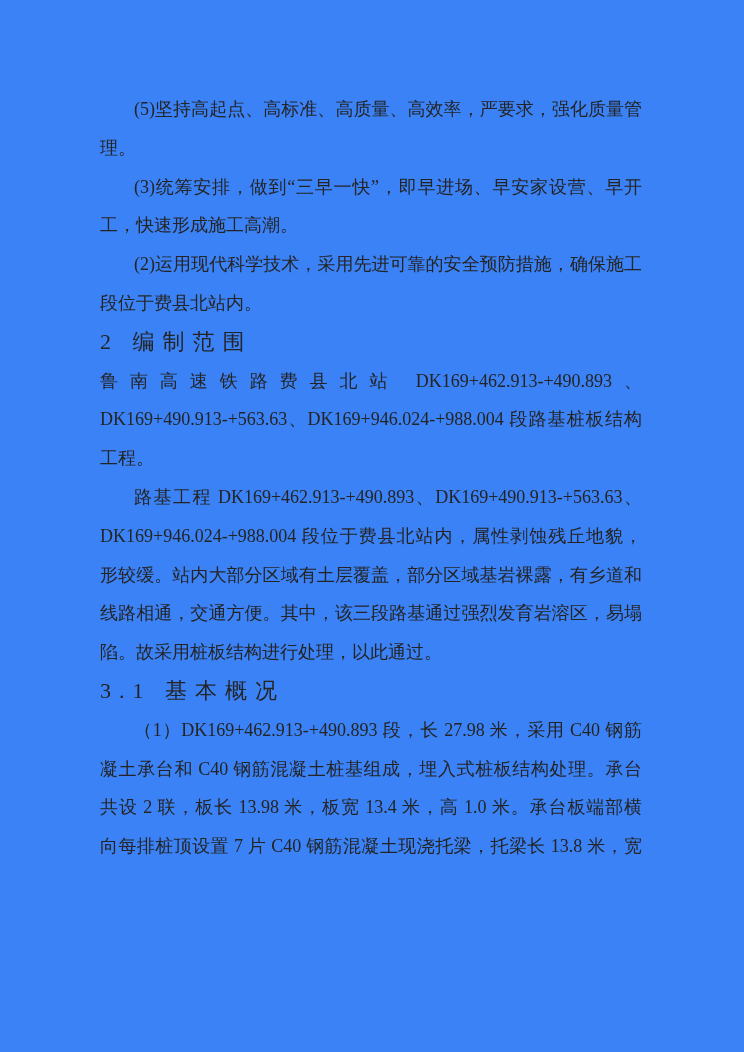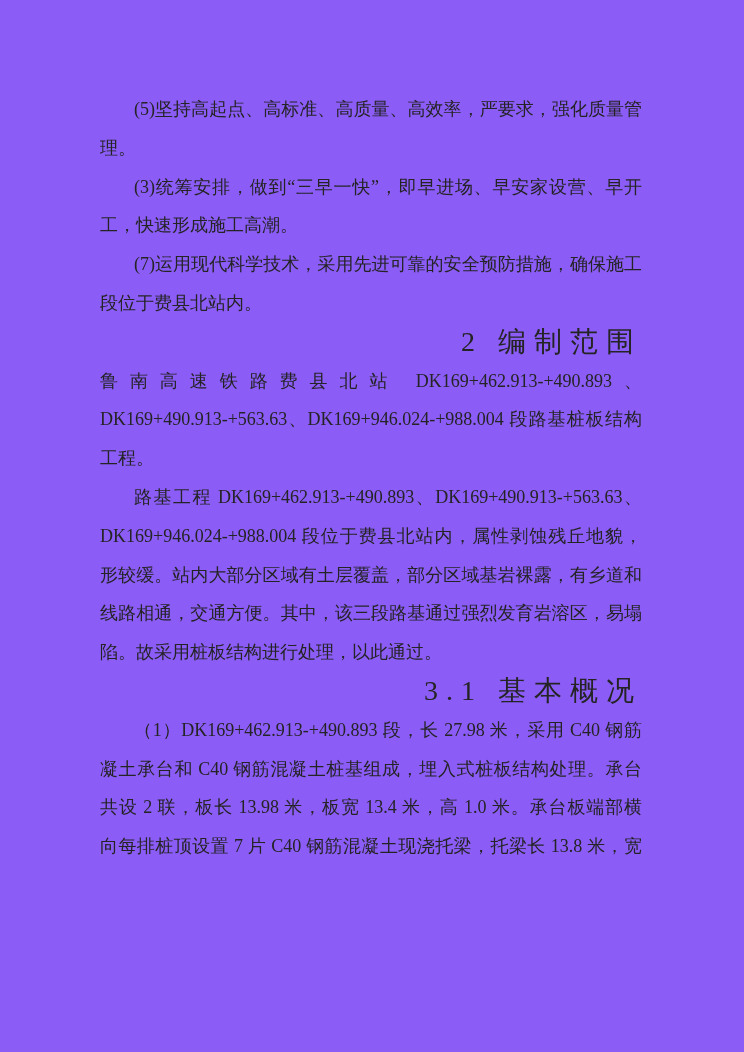--- a/index.html
+++ b/index.html
@@ -5,21 +5,21 @@
   html, body {
     margin: 0;
     padding: 0;
     background: #ffffff;
   }
   .page {
     position: relative;
     width: 744px;
     height: 1052px;
     box-sizing: border-box;
-    background: #8b5cf6;
+    background: #3b82f6;
     padding: 90px 102px 0 100px;
     overflow: hidden;
     font-family: "Liberation Serif", "DejaVu Serif", serif;
     color: #242424;
   }
   .ln {
     font-size: 18px;
     line-height: 38.8px;
     height: 38.8px;
     text-align: left;
@@ -32,35 +32,35 @@
     text-align: justify;
     text-align-last: justify;
     text-justify: inter-character;
   }
   
   .indent {
     text-indent: 34px;
   }
   
   .heading {
-    font-size: 28px;
+    font-size: 22px;
     letter-spacing: 8px;
     white-space: nowrap;
-    text-align: right;
+    text-align: left;
   }
 </style>
 </head>
 <body>
 
 <div class="page">
   <div class="ln justify indent">(5)坚持高起点、高标准、高质量、高效率，严要求，强化质量管</div>
   <div class="ln">理。</div>
   <div class="ln justify indent">(3)统筹安排，做到“三早一快”，即早进场、早安家设营、早开</div>
   <div class="ln">工，快速形成施工高潮。</div>
-  <div class="ln justify indent">(7)运用现代科学技术，采用先进可靠的安全预防措施，确保施工</div>
+  <div class="ln justify indent">(2)运用现代科学技术，采用先进可靠的安全预防措施，确保施工</div>
   <div class="ln">段位于费县北站内。</div>
   <div class="ln heading">2 编制范围</div>
   <div class="ln justify">鲁南高速铁路费县北站 DK169+462.913-+490.893、</div>
   <div class="ln justify">DK169+490.913-+563.63、DK169+946.024-+988.004 段路基桩板结构</div>
   <div class="ln">工程。</div>
   <div class="ln justify indent">路基工程 DK169+462.913-+490.893、DK169+490.913-+563.63、</div>
   <div class="ln justify">DK169+946.024-+988.004 段位于费县北站内，属性剥蚀残丘地貌，地</div>
   <div class="ln justify">形较缓。站内大部分区域有土层覆盖，部分区域基岩裸露，有乡道和</div>
   <div class="ln justify">线路相通，交通方便。其中，该三段路基通过强烈发育岩溶区，易塌</div>
   <div class="ln">陷。故采用桩板结构进行处理，以此通过。</div>

